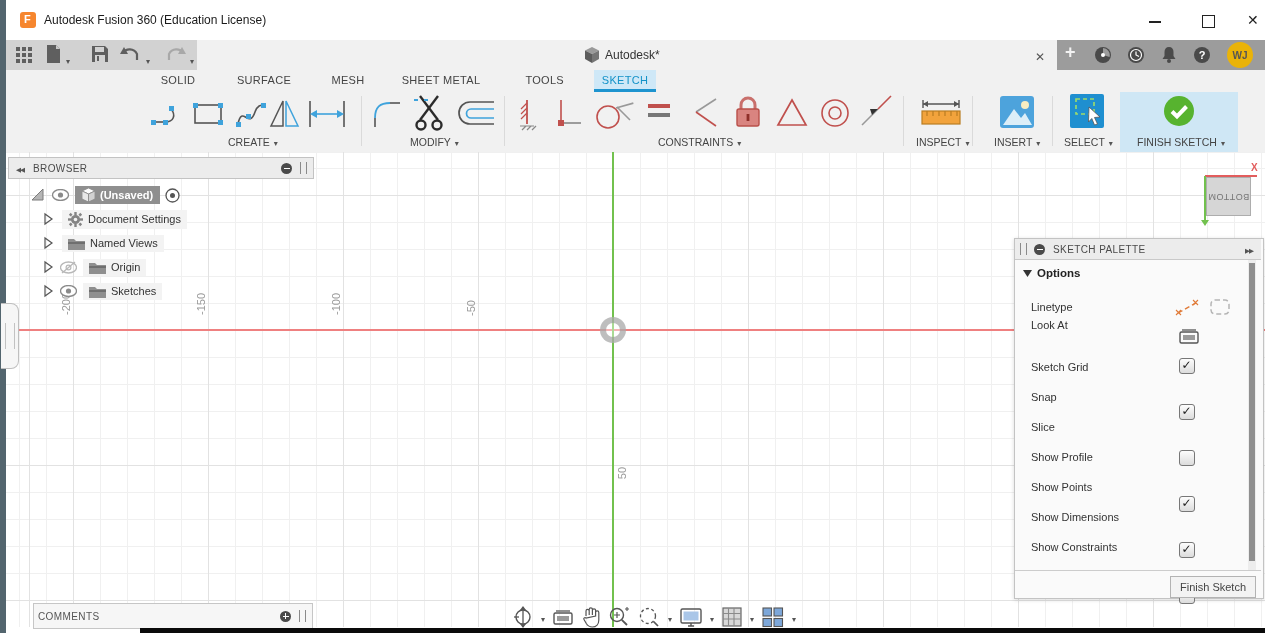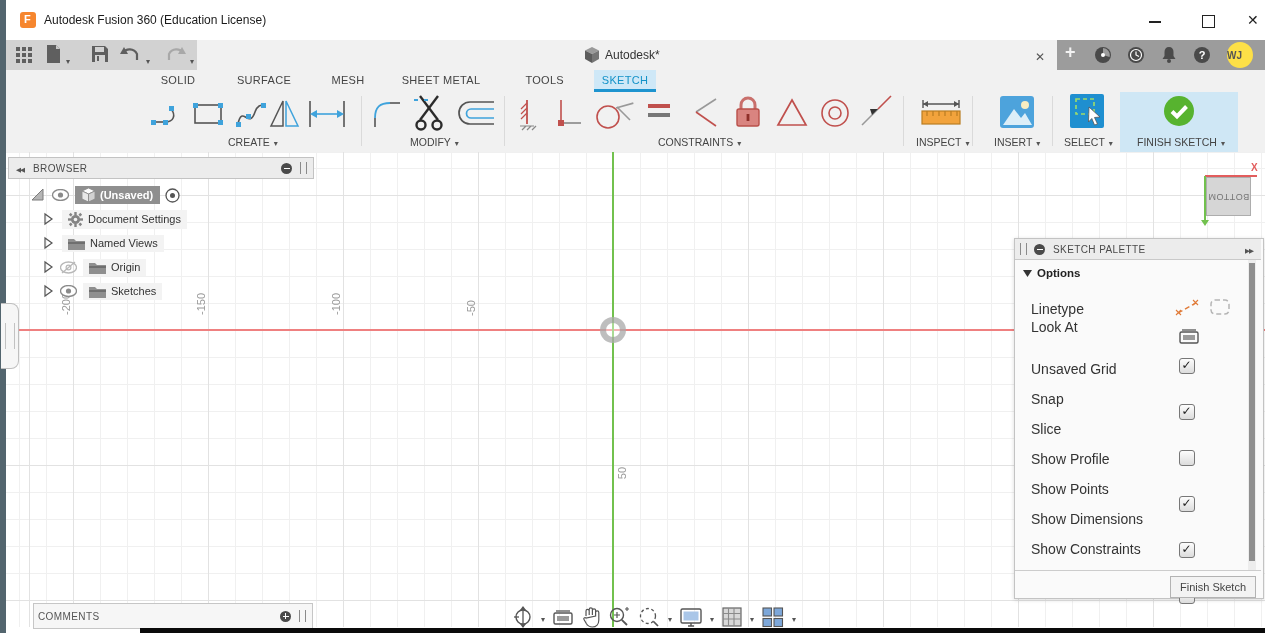--- a/index.html
+++ b/index.html
@@ -65,21 +65,21 @@
   .grip-bars{width:5px;height:12px;border-left:1.5px solid #8a8a8a;border-right:1.5px solid #8a8a8a}
   .chev-ll::after{content:"◀◀";font-size:6.5px;color:#555;letter-spacing:-1px}
   .chev-rr::after{content:"▶▶";font-size:6.5px;color:#555;letter-spacing:-1px}
   .browser-hdr{left:8px;top:157px;width:304px;height:20px}
   .tree-row{left:30px;height:22px;display:flex;align-items:center;font-size:11px;color:#333}
   .chip{background:#f3f3f3;padding:2px 6px;display:flex;align-items:center;gap:5px}
   .root-chip{background:#8f8f8f;color:#fff;font-weight:bold;padding:2px 7px;display:flex;align-items:center;gap:5px}
   
   .palette{left:1014px;top:238px;width:248px;height:359px;background:#fafafa;border:1px solid #c3c3c3;box-shadow:0 1px 4px rgba(0,0,0,.15)}
   .pal-hdr{left:0;top:0;width:246px;height:20px;border:none;border-bottom:1px solid #c9c9c9;background:#ececec;display:flex;align-items:center;font-size:10px;color:#4a4a4a;letter-spacing:.4px}
-  .pal-row-label{font-size:14px;color:#333}
+  .pal-row-label{font-size:11px;color:#333}
   .cb{width:14px;height:14px;border:1px solid #777;border-radius:3px;background:linear-gradient(#fdfdfd,#dcdcdc);position:relative}
   .cb.checked::after{content:"✓";position:absolute;left:1.5px;top:-1px;font-size:12px;font-weight:bold;color:#1a1a1a}
   .pal-scroll-track{left:233px;top:21px;width:8px;height:311px;background:#ededed}
   .pal-scroll-thumb{left:234px;top:24px;width:6px;height:298px;background:#8f8f8f}
   .finish-sketch-btn{left:155px;top:337px;width:84px;height:20px;background:#f3f3f3;border:1px solid #b3b3b3;
       display:flex;align-items:center;justify-content:center;font-size:11px;color:#444}
   
   .comments-bar{left:33px;top:603px;width:278px;height:24px;background:#f6f6f6;border:1px solid #c6c6c6;display:flex;align-items:center;font-size:10px;color:#555;letter-spacing:.4px}
   .navbar{left:512px;top:604px;height:26px;display:flex;align-items:center;gap:7px}
   .bottom-black{left:140px;top:628px;width:1125px;height:5px;background:#0a0a0a}
@@ -181,21 +181,21 @@
         <path d="M9 1 C6 1 4.5 3 4.5 6 L4.5 10 L2.5 13 L15.5 13 L13.5 10 L13.5 6 C13.5 3 12 1 9 1 Z" fill="#4a4a4a"></path>
         <circle cx="9" cy="15" r="2" fill="#4a4a4a"></circle>
       </svg>
   </div>
   <div class="abs icon" style="left:136px;top:6px">
     <svg width="18" height="18">
         <circle cx="9" cy="9" r="8" fill="#4a4a4a"></circle>
         <text x="9" y="13" text-anchor="middle" font-size="11" font-weight="bold" fill="#fff" font-family="Liberation Sans,sans-serif">?</text>
       </svg>
   </div>
-  <div class="abs" style="left:170px;top:2px;width:26px;height:26px;border-radius:50%;background:#fde047;display:flex;align-items:center;justify-content:flex-start;font-size:10px;color:#555;font-weight:bold">
+  <div class="abs" style="left:170px;top:2px;width:26px;height:26px;border-radius:50%;background:#eab308;display:flex;align-items:center;justify-content:center;font-size:10px;color:#555;font-weight:bold">
     <span>WJ</span>
   </div>
 </div>
 
 <div class="abs ribbon">
   <div class="abs rtab-active-bg"></div>
   <div class="abs rtab-underline"></div>
   <div class="abs rtab" style="left:146px;top:4px;width:52px;text-align:center">SOLID</div>
   <div class="abs rtab" style="left:222px;top:4px;width:72px;text-align:center">SURFACE</div>
   <div class="abs rtab" style="left:314px;top:4px;width:56px;text-align:center">MESH</div>
@@ -583,21 +583,21 @@
 
   <div class="abs pal-row-label" style="left:16px;top:80px">Look At</div>
   <div class="abs icon" style="left:163px;top:87px">
     <svg width="22" height="20" fill="none">
         <path d="M4 4 L18 4" stroke="#555" stroke-width="1.3"></path>
         <rect x="2" y="6" width="18" height="11" rx="1.5" stroke="#555" stroke-width="1.4"></rect>
         <rect x="5" y="9" width="12" height="5" fill="#9a9a9a"></rect>
       </svg>
   </div>
 
-  <div class="abs pal-row-label" style="left:16px;top:122px">Unsaved Grid</div>
+  <div class="abs pal-row-label" style="left:16px;top:122px">Sketch Grid</div>
   <div class="abs cb checked" style="left:164px;top:119px"></div>
 
   <div class="abs pal-row-label" style="left:16px;top:152px">Snap</div>
   <div class="abs cb checked" style="left:164px;top:149px"></div>
 
   <div class="abs pal-row-label" style="left:16px;top:182px">Slice</div>
   <div class="abs cb" style="left:164px;top:179px"></div>
 
   <div class="abs pal-row-label" style="left:16px;top:212px">Show Profile</div>
   <div class="abs cb checked" style="left:164px;top:209px"></div>

